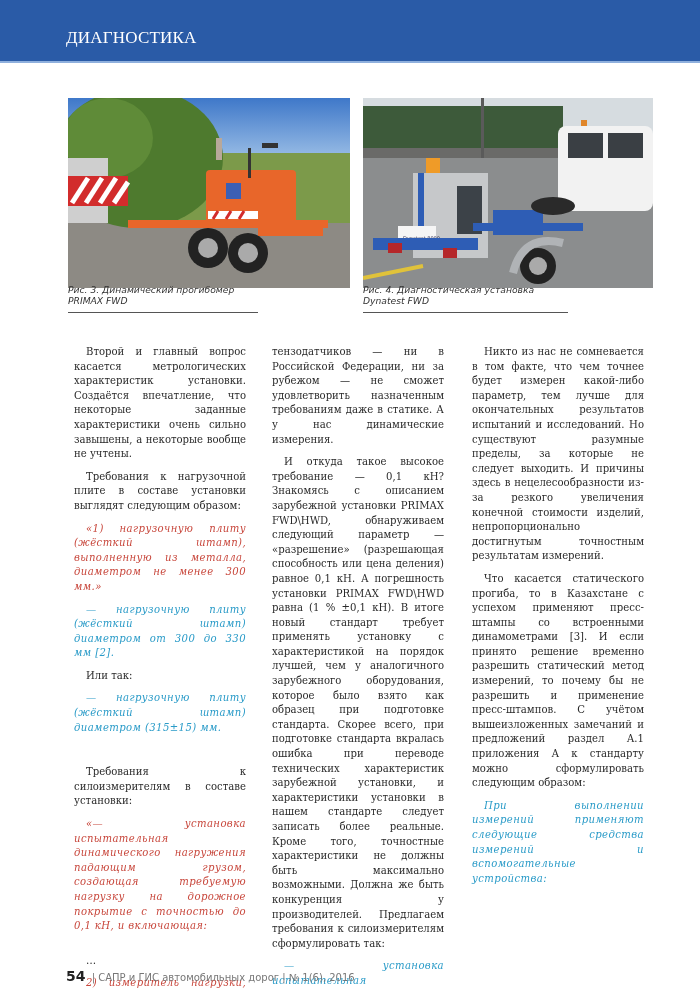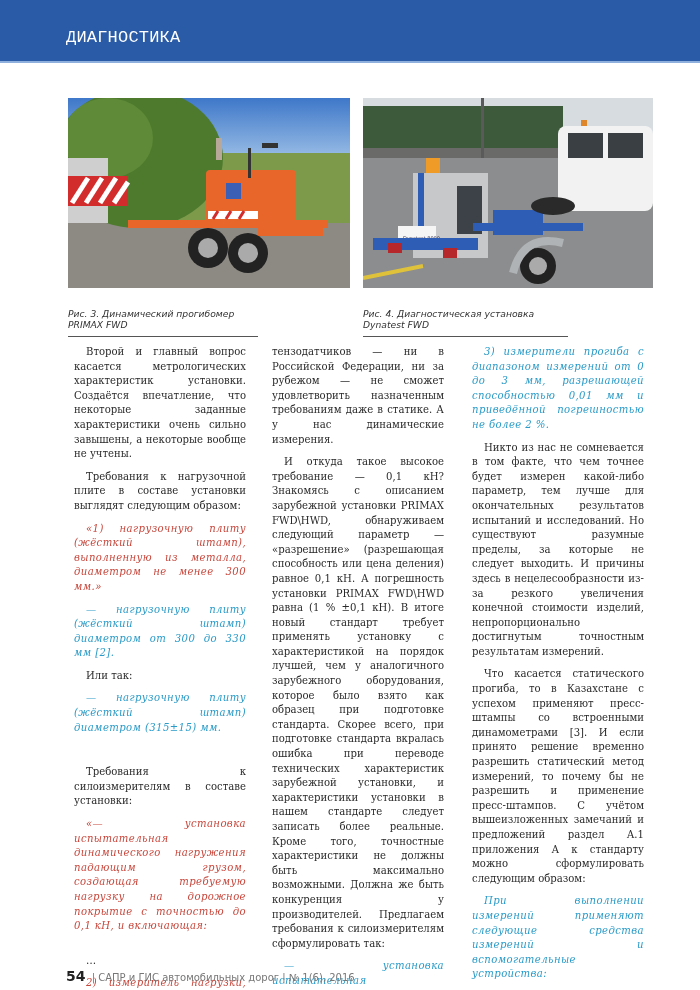--- a/index.html
+++ b/index.html
@@ -2,29 +2,29 @@
 <html><head>
 <meta charset="utf-8">
 <style>
   html, body { margin: 0; padding: 0; background: #ffffff; }
   body { width: 700px; height: 990px; position: relative; overflow: hidden;
          font-family: "DejaVu Serif", "Liberation Serif", serif; color: #2a2a2a; }
 
   .header-band { position: absolute; left: 0; top: 0; width: 700px; height: 61px;
                  background: #2a5ba7; border-bottom: 2px solid #8fb0dd; }
   .header-title { position: absolute; left: 66px; top: 28px; color: #ffffff;
-                  font-family: Liberation Mono, monospace;
+                  font-family: Liberation Serif, serif;
                   font-size: 17px; letter-spacing: 0.2px; }
 
   .photo { position: absolute; top: 98px; height: 190px; overflow: hidden; }
   .photo1 { left: 68px; width: 282px; }
   .photo2 { left: 363px; width: 290px; }
   .photo svg { display: block; width: 100%; height: 100%; }
 
-  .caption { position: absolute; top: 308px; font-family: "DejaVu Sans", "Liberation Sans", sans-serif;
+  .caption { position: absolute; top: 284px; font-family: "DejaVu Sans", "Liberation Sans", sans-serif;
              font-style: italic; font-size: 9.2px; color: #333; padding-bottom: 6px;
              border-bottom: 1px solid #555; }
   .cap1 { left: 68px; width: 190px; }
   .cap2 { left: 363px; width: 205px; }
 
   .col { position: absolute; top: 337px; width: 188px; font-size: 10.1px; line-height: 14.6px; }
   .col1 { left: 66px; }
   .col2 { left: 264px; }
   .col3 { left: 464px; }
   .col p { margin: 8px; text-align: justify; text-indent: 12px; hyphens: manual; }
@@ -143,21 +143,20 @@
 <div class="col col2">
   <p class="noindent">тензодатчиков — ни в Российской Федерации, ни за рубежом — не сможет удовлетворить назначенным требованиям даже в статике. А у нас динамические измерения.</p>
   <p>И откуда такое высокое требование — 0,1 кН? Знакомясь с описанием зарубежной установки PRIMAX FWD\HWD, обнаруживаем следующий параметр — «разрешение» (разрешающая способность или цена деления) равное 0,1 кН. А погрешность установки PRIMAX FWD\HWD равна (1 % ±0,1 кН). В итоге новый стандарт требует применять установку с характеристикой на порядок лучшей, чем у аналогичного зарубежного оборудования, которое было взято как образец при подготовке стандарта. Скорее всего, при подготовке стандарта вкралась ошибка при переводе технических характеристик зарубежной установки, и характеристики установки в нашем стандарте следует записать более реальные. Кроме того, точностные характеристики не должны быть максимально возможными. Должна же быть конкуренция у производителей. Предлагаем требования к силоизмерителям сформулировать так:</p>
   <p class="q-blue">— установка испытательная динамического нагружения падающим грузом, создающая требуемую нагрузку на дорожное покрытие согласно таблице 1 и включающая:</p>
   <div class="gap-s"></div>
   <p>…</p>
   <p class="q-blue">2) измеритель прилагаемой нагрузки с диапазоном измерений не менее чем от 30 до 65 кН, разрешающей способностью 0,1 кН и с погрешностью измерений не более (2 % ±0,1 кН).</p>
 </div>
 
 <div class="col col3">
-  <p class="q-blue">3) измерители прогиба с диапазоном измерений от 0 до 3 мм, разрешающей способностью 0,01 мм и приведённой погрешностью не более 2 %.</p>
   <p>Никто из нас не сомневается в том факте, что чем точнее будет измерен какой-либо параметр, тем лучше для окончательных результатов испытаний и исследований. Но существуют разумные пределы, за которые не следует выходить. И причины здесь в нецелесообразности из-за резкого увеличения конечной стоимости изделий, непропорционально достигнутым точностным результатам измерений.</p>
   <p>Что касается статического прогиба, то в Казахстане с успехом применяют пресс-штампы со встроенными динамометрами [3]. И если принято решение временно разрешить статический метод измерений, то почему бы не разрешить и применение пресс-штампов. С учётом вышеизложенных замечаний и предложений раздел А.1 приложения А к стандарту можно сформулировать следующим образом:</p>
   <p class="q-blue">При выполнении измерений применяют следующие средства измерений и вспомогательные устройства:</p>
 
 </div>
 
 <div class="footer">
   <span class="pnum">54</span>
   <span>| САПР и ГИС автомобильных дорог | № 1(6), 2016</span>
 </div>

